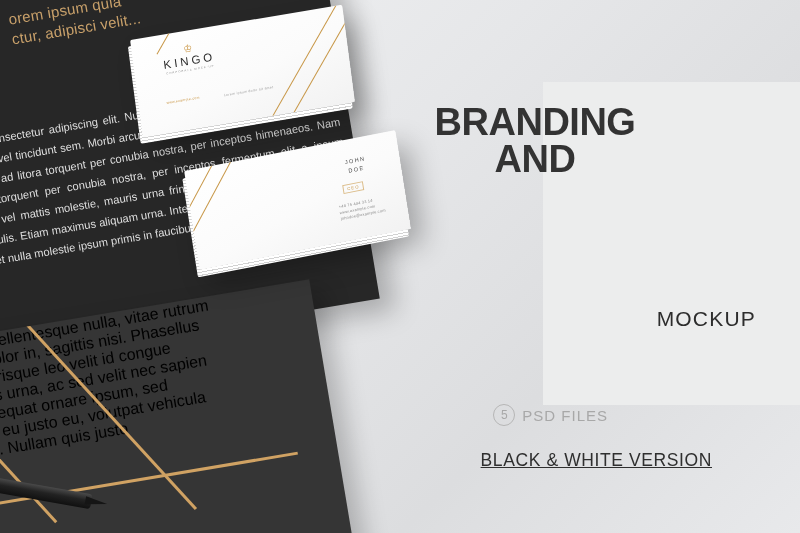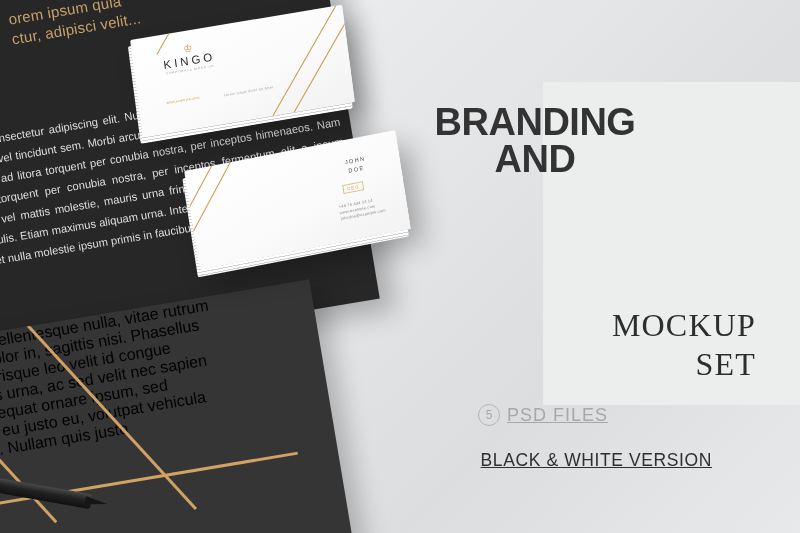--- a/index.html
+++ b/index.html
@@ -99,27 +99,27 @@
   .c2-line.b{left:26px;top:-26px;height:105px;transform:rotate(38deg);}
 
   
   .panel{position:absolute;left:543px;top:82px;width:257px;height:323px;
     background:#eceded;}
   .title{position:absolute;right:30px;top:104px;width:470px;text-align:center;
     color:#333333;font-weight:bold;font-size:38px;line-height:.98;
     letter-spacing:-.5px;}
   .title .ln{display:block;}
   .sub{position:absolute;right:44px;top:306px;width:330px;text-align:right;
-    color:#2d2d2d;font-size:32px;line-height:1.22;letter-spacing:1.2px;font-family:Liberation Serif, serif;}
+    color:#2d2d2d;font-size:21px;line-height:1.22;letter-spacing:1.2px;}
   .sub .ln{display:block;}
   .psd{position:absolute;right:192px;top:404px;display:flex;align-items:center;gap:7px;}
   .psd .num{width:20px;height:20px;border-radius:50%;border:1.4px solid #b6b6b6;
     display:flex;align-items:center;justify-content:center;
     font-size:12px;color:#a8a8a8;}
-  .psd .lbl{font-size:18px;color:#a8a8a8;letter-spacing:1px;text-decoration:underline;}
+  .psd .lbl{font-size:15px;color:#a8a8a8;letter-spacing:1px;}
   .bw{position:absolute;right:88px;top:450px;font-size:17.5px;color:#2f2f2f;
     letter-spacing:.6px;text-decoration:underline;}
 </style>
 </head>
 <body>
 
 <div class="stage">
 
   <div class="photo">
 
@@ -180,21 +180,20 @@
 
   <div class="panel"></div>
 
   <div class="title">
     <span class="ln">BRANDING</span>
     <span class="ln">AND</span>
   </div>
 
   <div class="sub">
     <span class="ln">MOCKUP</span>
-    <span class="ln">SET</span>
   </div>
 
   <div class="psd">
     <span class="num">5</span>
     <span class="lbl">PSD FILES</span>
   </div>
 
   <div class="bw">BLACK &amp; WHITE VERSION</div>
 </div>
 

